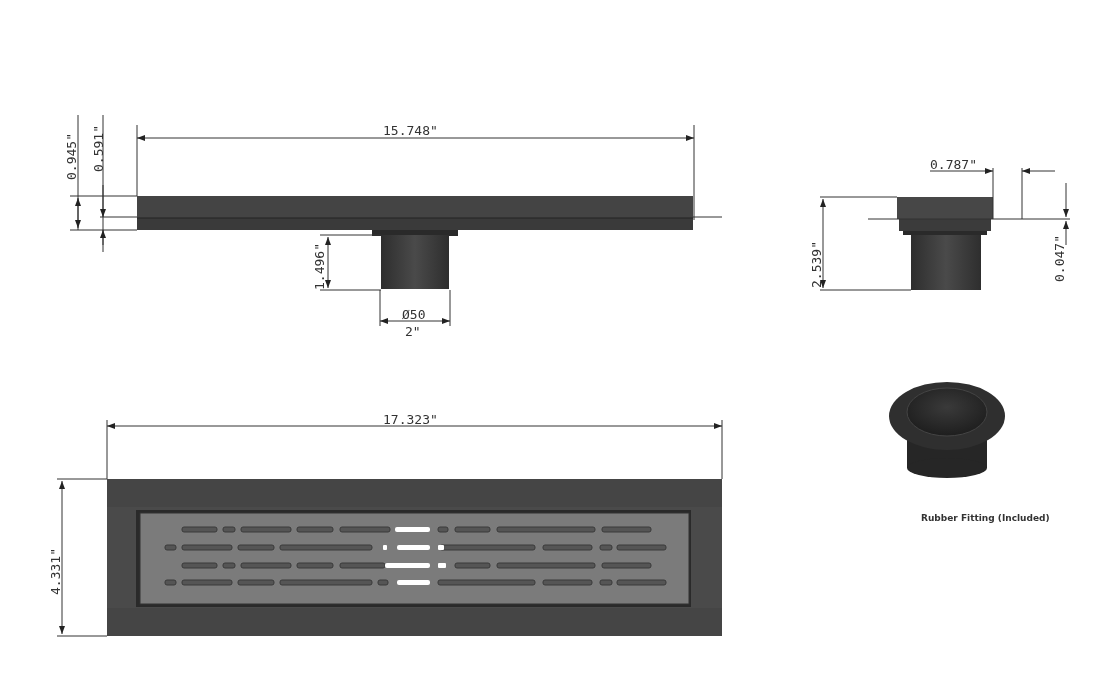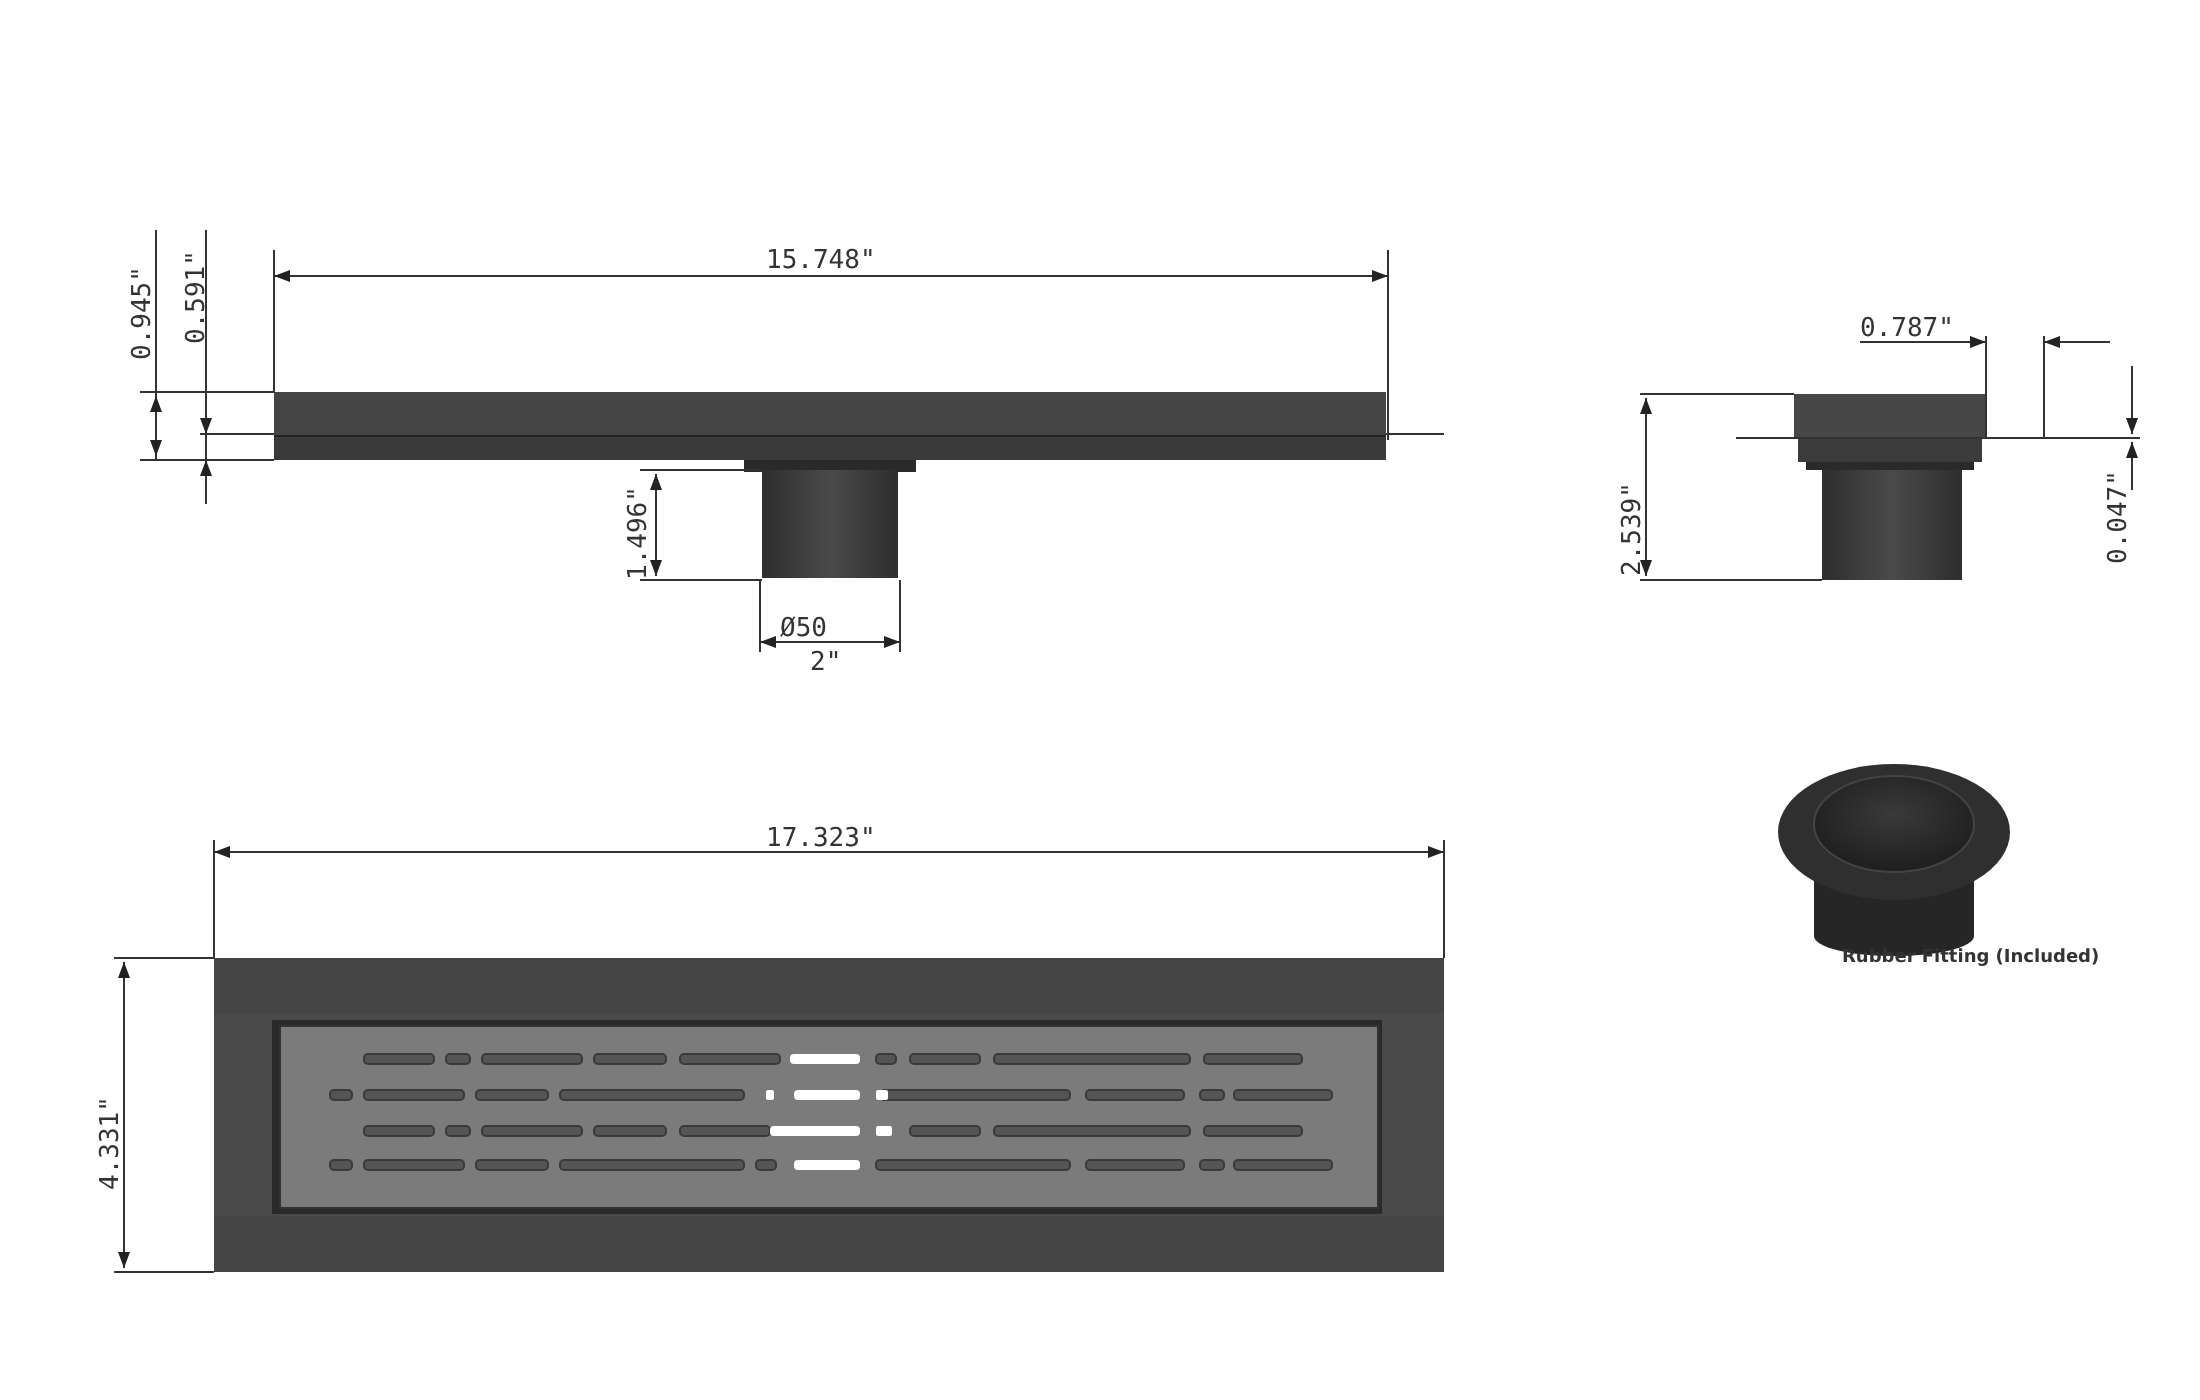--- a/index.html
+++ b/index.html
@@ -157,23 +157,23 @@
     <ellipse cx="947" cy="416" rx="58" ry="34" fill="#2f2f2f"></ellipse>
     <ellipse cx="947" cy="412" rx="40" ry="24" fill="url(#fitGrad)"></ellipse>
     <ellipse cx="947" cy="412" rx="40" ry="24" fill="none" stroke="#444" stroke-width="1"></ellipse>
   </g>
 </svg>
 
 <div class="dim" style="left:383px;top:124px;">15.748"</div>
 <div class="dim vtext" style="left:65px;top:180px;">0.945"</div>
 <div class="dim vtext" style="left:92px;top:172px;">0.591"</div>
 <div class="dim vtext" style="left:313px;top:290px;">1.496"</div>
-<div class="dim" style="left:390px;top:308px;">Ø50</div>
+<div class="dim" style="left:402px;top:308px;">Ø50</div>
 <div class="dim" style="left:405px;top:325px;">2"</div>
 
 <div class="dim" style="left:930px;top:158px;">0.787"</div>
 <div class="dim vtext" style="left:810px;top:288px;">2.539"</div>
 <div class="dim vtext" style="left:1053px;top:282px;">0.047"</div>
 
 <div class="dim" style="left:383px;top:413px;">17.323"</div>
 <div class="dim vtext" style="left:49px;top:595px;">4.331"</div>
 
-<div class="caption" style="left:893px;top:474px;padding-left:28px;">Rubber Fitting (Included)</div>
+<div class="caption" style="left:893px;top:513px;padding-left:28px;">Rubber Fitting (Included)</div>
 
 </body></html>

